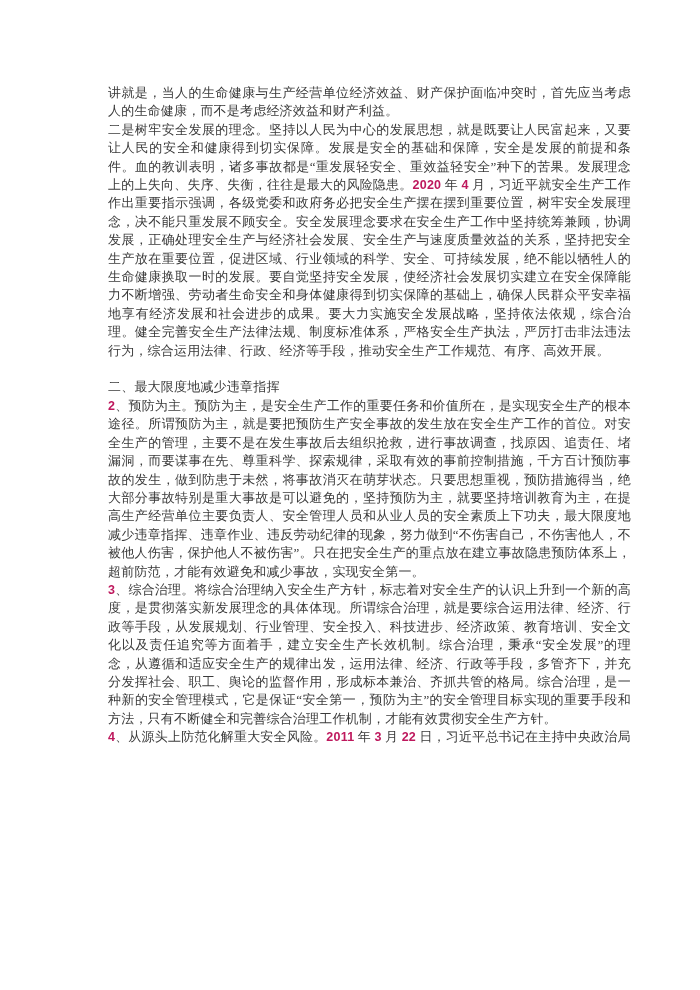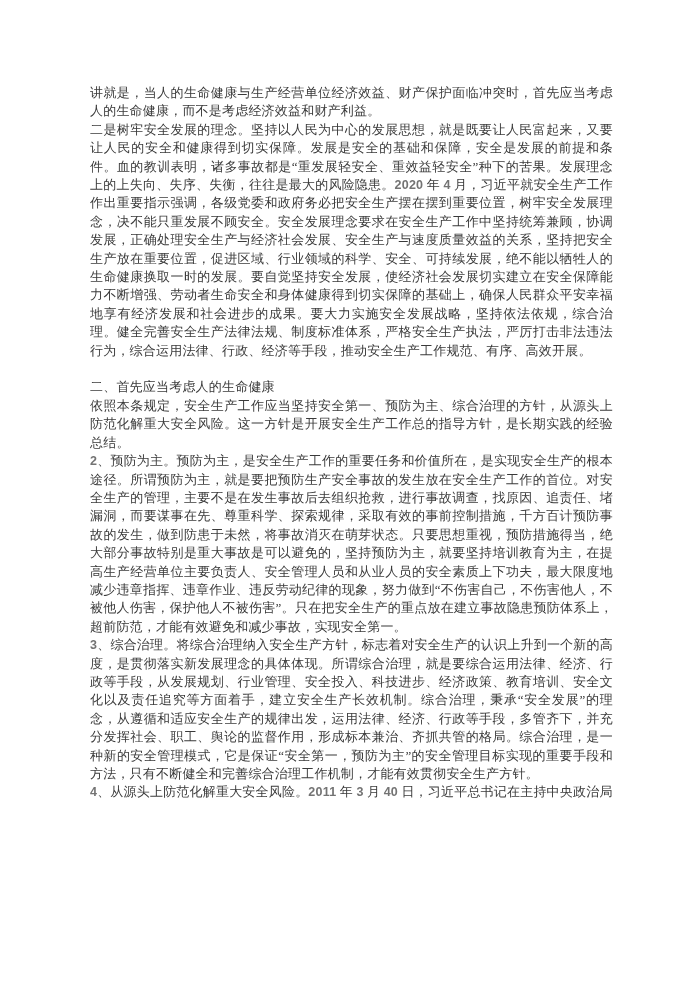--- a/index.html
+++ b/index.html
@@ -15,21 +15,21 @@
   }
   .page {
     position: absolute;
     left: 0; top: 0;
     width: 700px;
     height: 990px;
     background: #ffffff;
   }
   .text-block {
     position: absolute;
-    left: 90px;
+    left: 108px;
     top: 84px;
     width: 523px;
     font-family: "Liberation Serif", "DejaVu Serif", serif;
     font-size: 13px;
     line-height: 18.4px;
     color: #3a3a3a;
     text-align: justify;
     letter-spacing: 0.2px;
   }
   .text-block p {
@@ -39,30 +39,29 @@
   .text-block p.heading {
     
   }
   .text-block p.spacer {
     height: 18.4px;
   }
   .num {
     font-family: "Liberation Sans", "DejaVu Sans", sans-serif;
     font-weight: 700;
     font-size: 12.5px;
-    color: #737373;
+    color: #be185d;
   }
 </style>
 </head>
 <body>
 
 <div class="page">
   <div class="text-block" id="paragraphs-container">
       <p class="body">讲就是，当人的生命健康与生产经营单位经济效益、财产保护面临冲突时，首先应当考虑人的生命健康，而不是考虑经济效益和财产利益。</p>
       <p class="body">二是树牢安全发展的理念。坚持以人民为中心的发展思想，就是既要让人民富起来，又要让人民的安全和健康得到切实保障。发展是安全的基础和保障，安全是发展的前提和条件。血的教训表明，诸多事故都是“重发展轻安全、重效益轻安全”种下的苦果。发展理念上的上失向、失序、失衡，往往是最大的风险隐患。<span class="num">2020</span> 年 <span class="num">4</span> 月，习近平就安全生产工作作出重要指示强调，各级党委和政府务必把安全生产摆在摆到重要位置，树牢安全发展理念，决不能只重发展不顾安全。安全发展理念要求在安全生产工作中坚持统筹兼顾，协调发展，正确处理安全生产与经济社会发展、安全生产与速度质量效益的关系，坚持把安全生产放在重要位置，促进区域、行业领域的科学、安全、可持续发展，绝不能以牺牲人的生命健康换取一时的发展。要自觉坚持安全发展，使经济社会发展切实建立在安全保障能力不断增强、劳动者生命安全和身体健康得到切实保障的基础上，确保人民群众平安幸福地享有经济发展和社会进步的成果。要大力实施安全发展战略，坚持依法依规，综合治理。健全完善安全生产法律法规、制度标准体系，严格安全生产执法，严厉打击非法违法行为，综合运用法律、行政、经济等手段，推动安全生产工作规范、有序、高效开展。</p>
       <p class="spacer"></p>
-      <p class="heading">二、首先应当考虑人的生命健康</p>
-      <p class="body">依照本条规定，安全生产工作应当坚持安全第一、预防为主、综合治理的方针，从源头上防范化解重大安全风险。这一方针是开展安全生产工作总的指导方针，是长期实践的经验总结。</p>
+      <p class="heading">二、最大限度地减少违章指挥</p>
       <p class="body"><span class="num">2</span>、预防为主。预防为主，是安全生产工作的重要任务和价值所在，是实现安全生产的根本途径。所谓预防为主，就是要把预防生产安全事故的发生放在安全生产工作的首位。对安全生产的管理，主要不是在发生事故后去组织抢救，进行事故调查，找原因、追责任、堵漏洞，而要谋事在先、尊重科学、探索规律，采取有效的事前控制措施，千方百计预防事故的发生，做到防患于未然，将事故消灭在萌芽状态。只要思想重视，预防措施得当，绝大部分事故特别是重大事故是可以避免的，坚持预防为主，就要坚持培训教育为主，在提高生产经营单位主要负责人、安全管理人员和从业人员的安全素质上下功夫，最大限度地减少违章指挥、违章作业、违反劳动纪律的现象，努力做到“不伤害自己，不伤害他人，不被他人伤害，保护他人不被伤害”。只在把安全生产的重点放在建立事故隐患预防体系上，超前防范，才能有效避免和减少事故，实现安全第一。</p>
       <p class="body"><span class="num">3</span>、综合治理。将综合治理纳入安全生产方针，标志着对安全生产的认识上升到一个新的高度，是贯彻落实新发展理念的具体体现。所谓综合治理，就是要综合运用法律、经济、行政等手段，从发展规划、行业管理、安全投入、科技进步、经济政策、教育培训、安全文化以及责任追究等方面着手，建立安全生产长效机制。综合治理，秉承“安全发展”的理念，从遵循和适应安全生产的规律出发，运用法律、经济、行政等手段，多管齐下，并充分发挥社会、职工、舆论的监督作用，形成标本兼治、齐抓共管的格局。综合治理，是一种新的安全管理模式，它是保证“安全第一，预防为主”的安全管理目标实现的重要手段和方法，只有不断健全和完善综合治理工作机制，才能有效贯彻安全生产方针。</p>
-      <p class="body"><span class="num">4</span>、从源头上防范化解重大安全风险。<span class="num">2011</span> 年 <span class="num">3</span> 月 <span class="num">40</span> 日，习近平总书记在主持中央政治局</p>
+      <p class="body"><span class="num">4</span>、从源头上防范化解重大安全风险。<span class="num">2011</span> 年 <span class="num">3</span> 月 <span class="num">22</span> 日，习近平总书记在主持中央政治局</p>
     </div>
 </div>
 
 </body></html>

